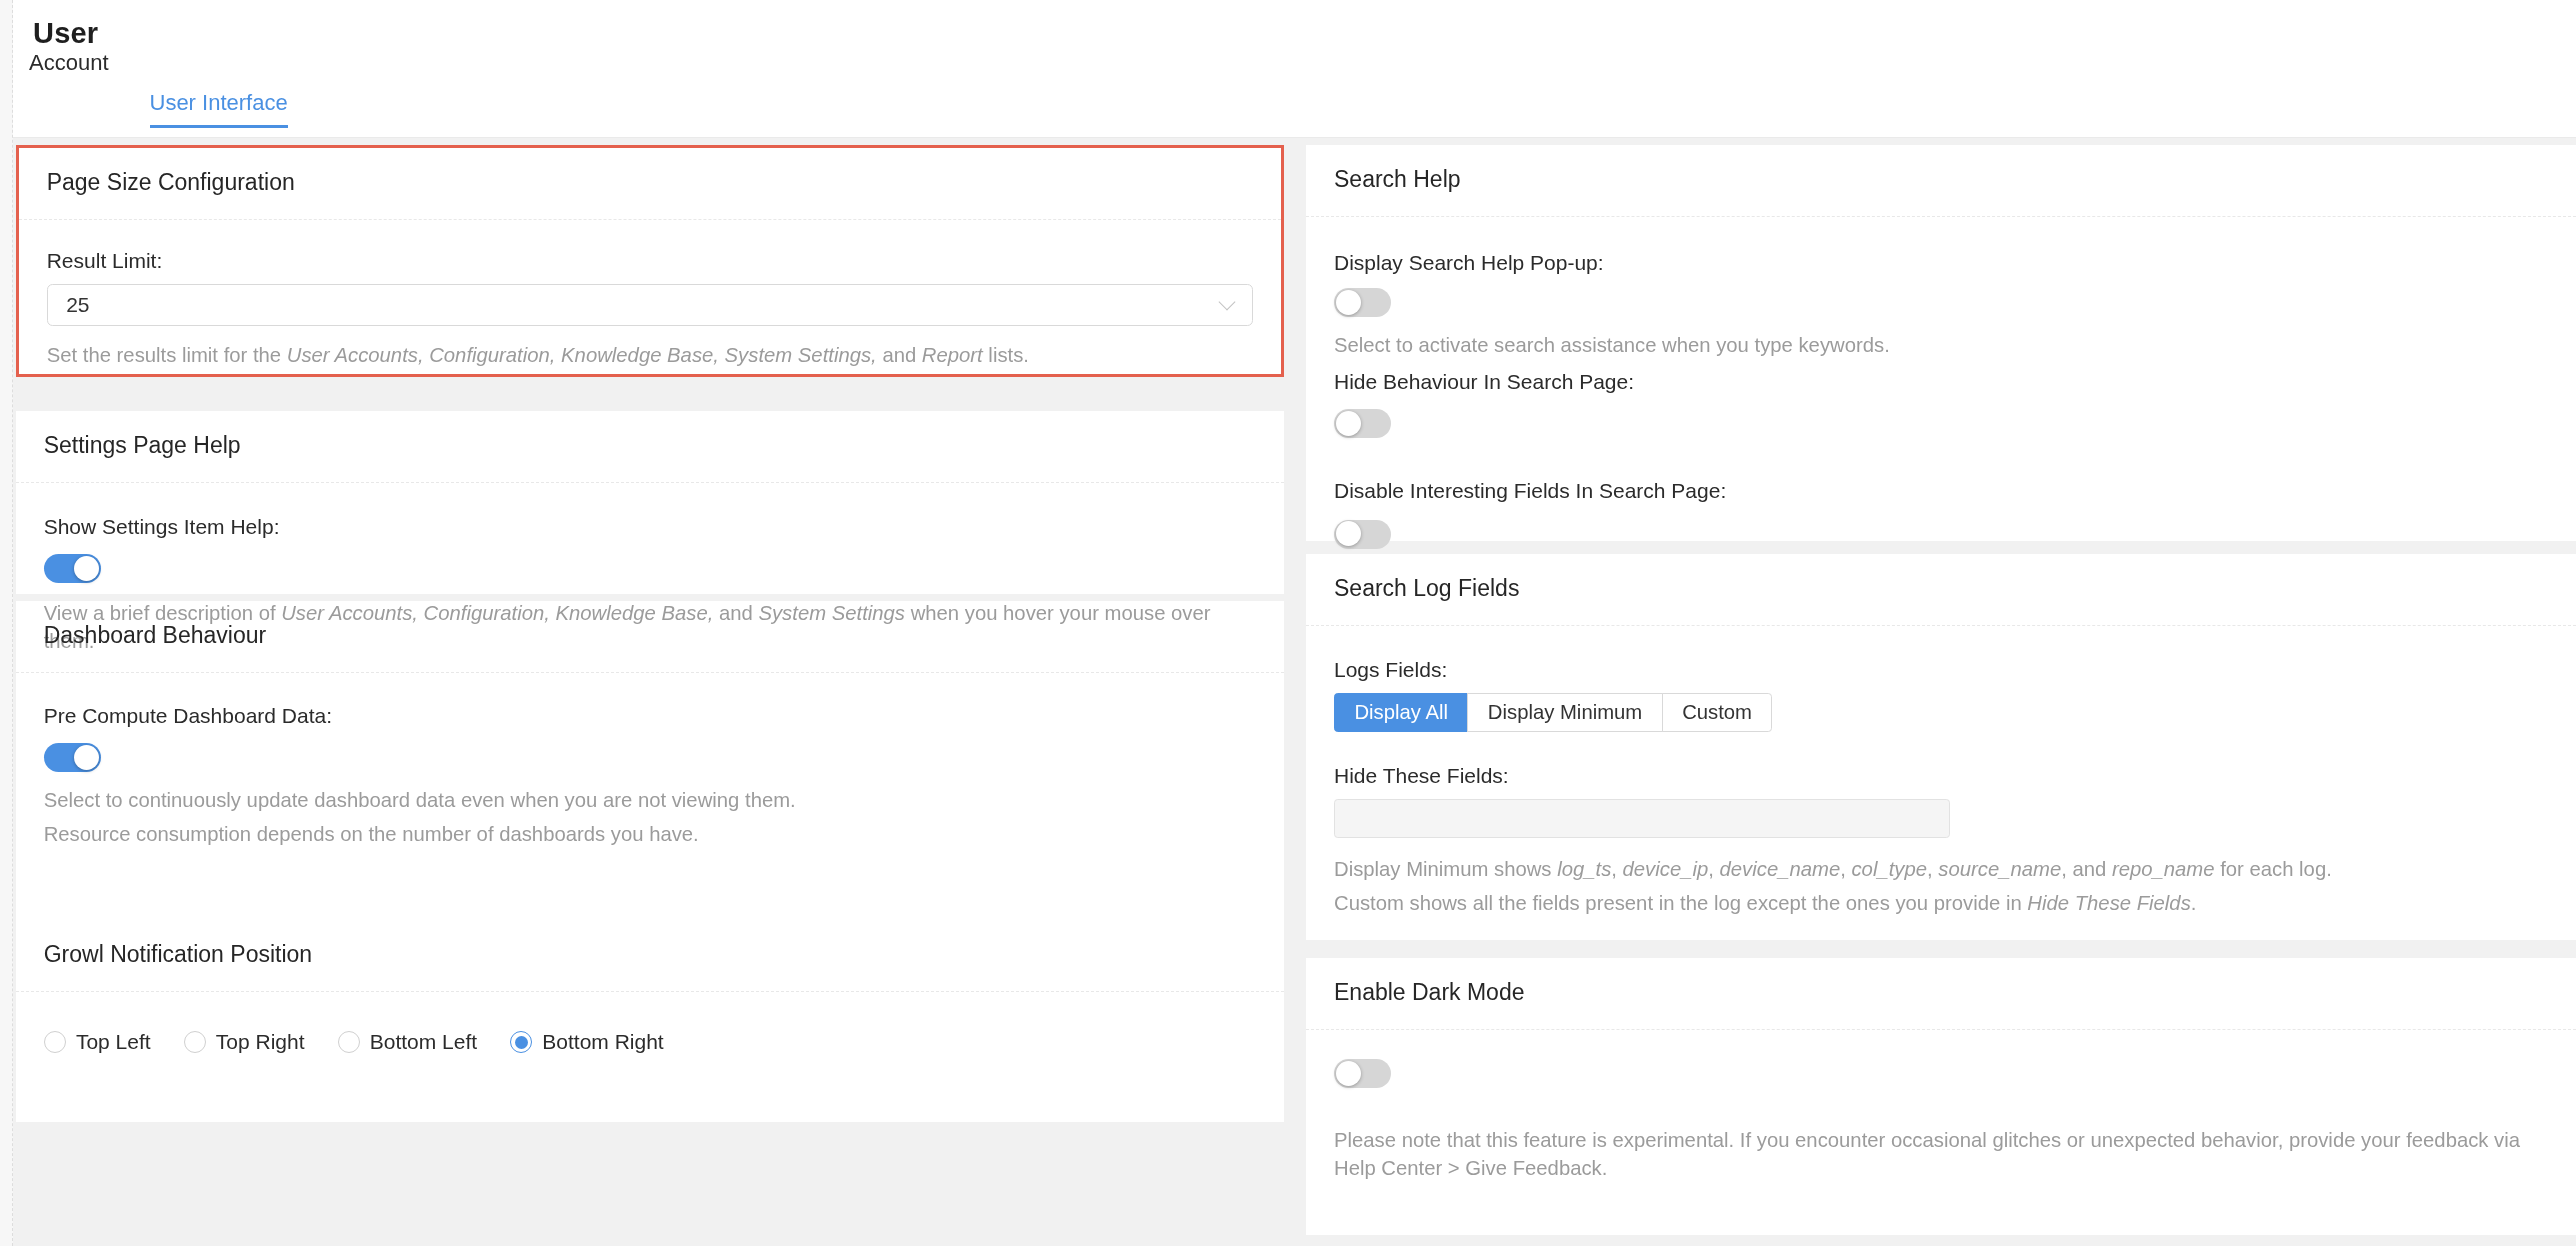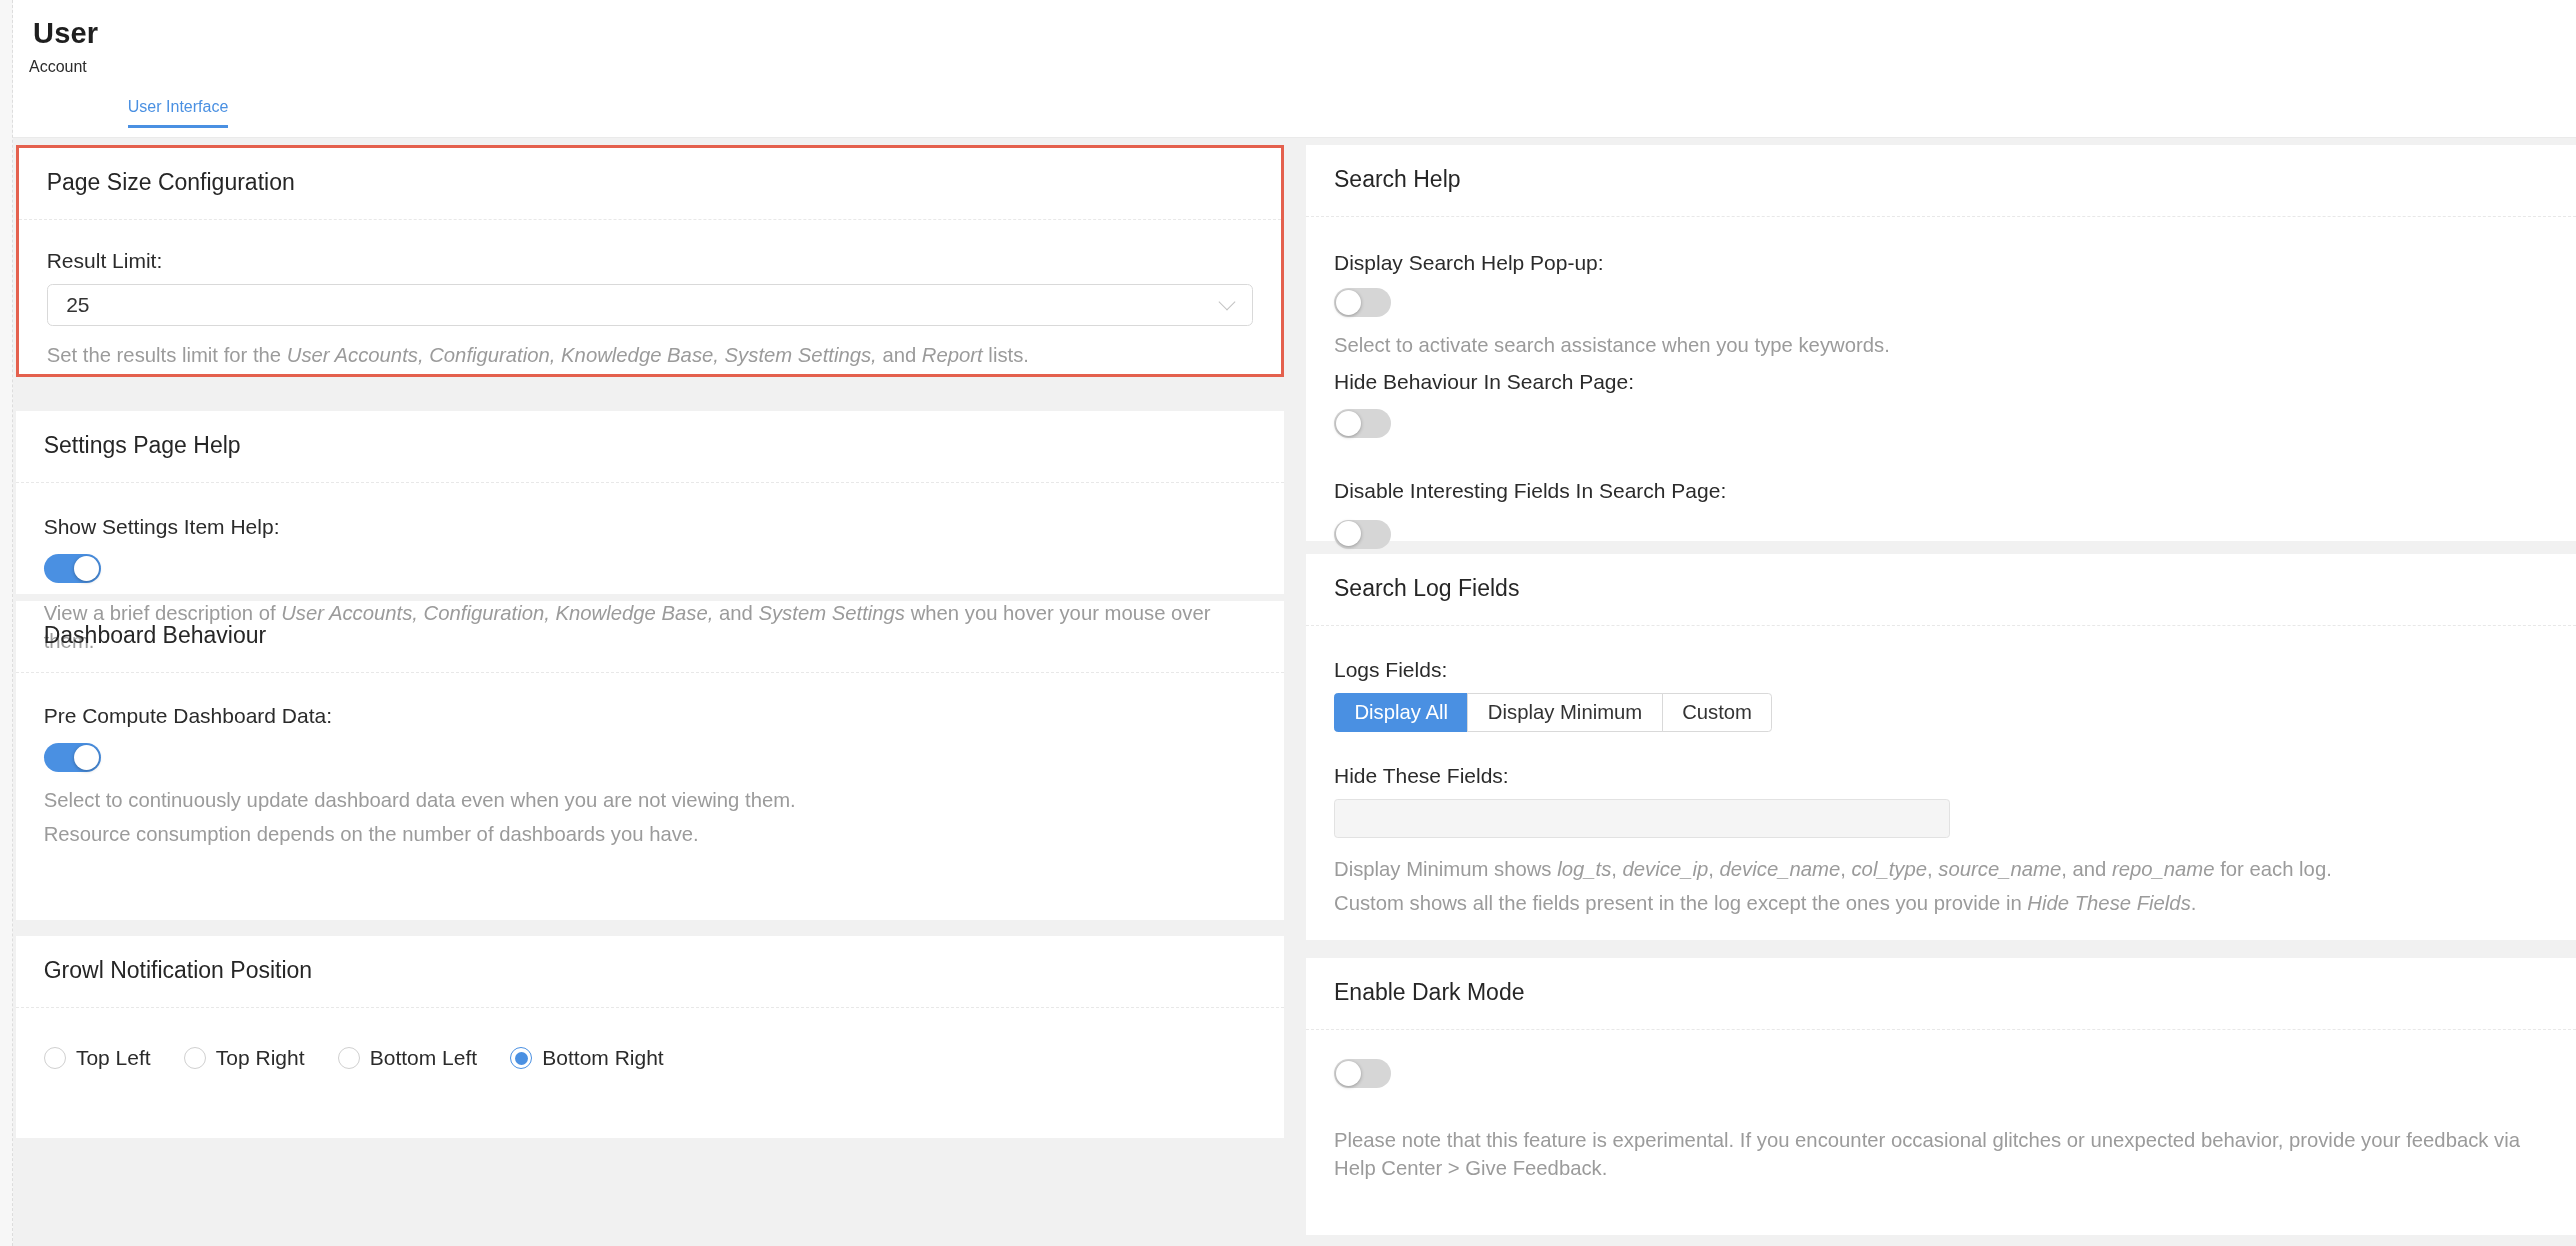--- a/index.html
+++ b/index.html
@@ -12,21 +12,21 @@
   
   .header {
     position:absolute; left:0; top:0; width:2576px; height:138px;
     background:#ffffff; border-bottom:0.9px solid #eaeaea; z-index:2;
   }
   .page-title {
     position:absolute; left:33px; top:16.6px;
     font-size:29px; font-weight:700; color:#1f1f1f; letter-spacing:0.2px;
   }
   .tabs { position:absolute; left:29px; bottom:9.2px; display:flex; gap:41px; }
-  .tab { font-size:16px; color:#2b2b2b; padding-bottom:13px; cursor:pointer; }
+  .tab { font-size:22px; color:#2b2b2b; padding-bottom:13px; cursor:pointer; }
   .tab.active { color:#4a90e2; padding-bottom:9.2px; border-bottom:3.7px solid #4a90e2;margin-top:40px; }
   
   .strip {
     position:absolute; left:0; top:0; width:13px; height:1246px;
     background:#f7f7f7; border-right:0.9px dashed #dddddd; z-index:3;
   }
   
   .col-left  { position:absolute; left:15.7px;   top:145px; width:1268px; }
   .col-right { position:absolute; left:1306px; top:145px; width:1270px; }
   
@@ -138,21 +138,21 @@
   <div class="card h273" style="margin-top:7.4px">
     <div class="card-header">Dashboard Behaviour</div>
     <div class="card-body">
       <div class="field-label mt32">Pre Compute Dashboard Data:</div>
       <div class="toggle mt16 on"><div class="knob"></div></div>
       <div class="helper mt12">Select to continuously update dashboard data even when you are not viewing them.</div>
       <div class="helper mt6">Resource consumption depends on the number of dashboards you have.</div>
     </div>
   </div>
 
-  <div class="card h219" style="margin-top:16px">
+  <div class="card h219" style="margin-top:0">
     <div class="card-header">Growl Notification Position</div>
     <div class="card-body">
       <div class="radio-row mt40">
         <div class="radio">
           <span class="rb"></span>
           <span class="field-label">Top Left</span>
         </div>
         <div class="radio">
           <span class="rb"></span>
           <span class="field-label">Top Right</span>

